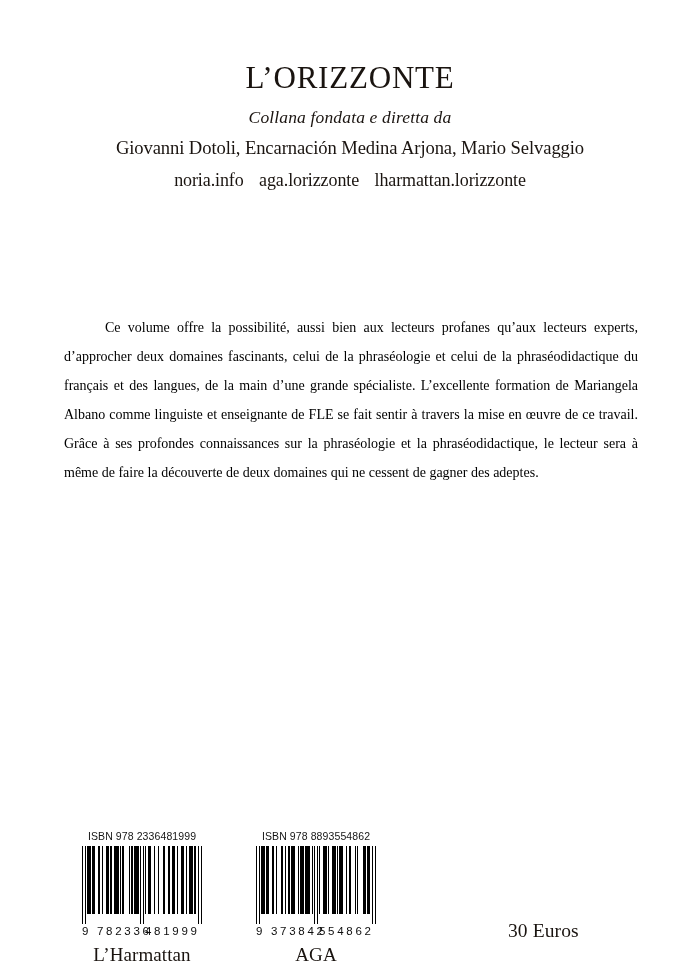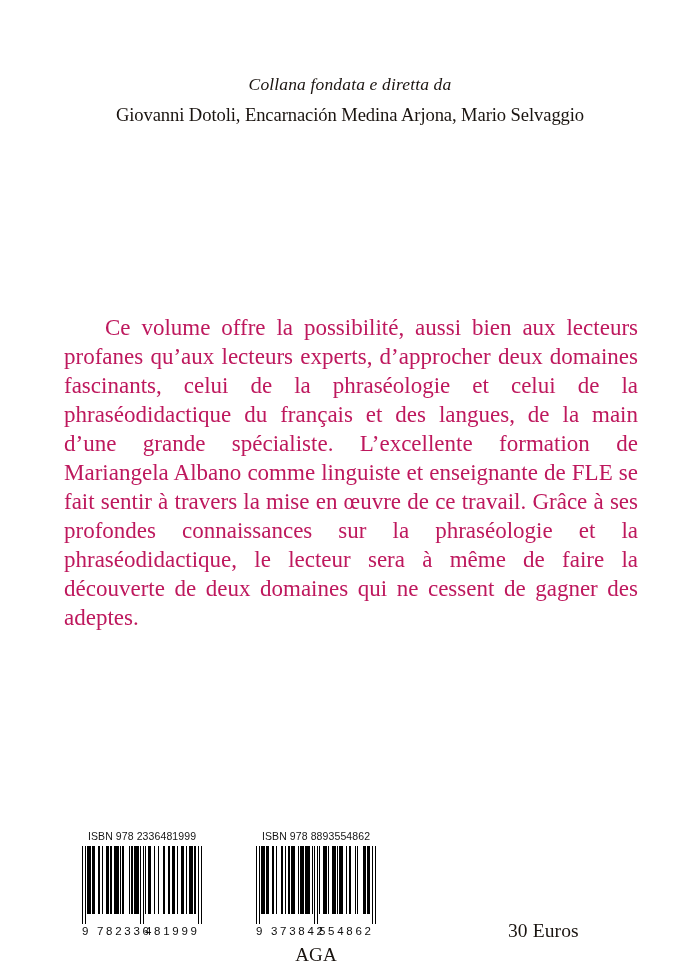--- a/index.html
+++ b/index.html
@@ -65,26 +65,26 @@
   }
   .series-links .lnk + .lnk { margin-left: 11px; }
 
   
   .blurb {
     position: absolute;
     top: 313px;
     left: 64px;
     width: 574px;
     font-family: "Liberation Serif", serif;
-    font-size: 23px;
+    font-size: 14px;
     line-height: 29px;
     text-align: justify;
     text-justify: inter-word;
     text-indent: 41px;
-    color: #be185d;
+    color: #000000;
     hyphens: manual;
   }
 
   
   .barcodes {
     position: absolute;
     top: 808px;
     left: 0;
     width: 700px;
     height: 160px;
@@ -164,25 +164,31 @@
     text-align: left;
     letter-spacing: 0.1px;
   }
 </style>
 </head>
 <body>
 
 <div class="page">
 
   <div class="masthead">
+    <div class="series-title">L’ORIZZONTE</div>
 
     <div class="series-subtitle">Collana fondata e diretta da</div>
 
     <div class="series-editors">Giovanni Dotoli, Encarnación Medina Arjona, Mario Selvaggio</div>
 
+    <div class="series-links">
+      <span class="lnk">noria.info</span>
+      <span class="lnk">aga.lorizzonte</span>
+      <span class="lnk">lharmattan.lorizzonte</span>
+    </div>
   </div>
 
   <div class="blurb">Ce volume offre la possibilité, aussi bien aux lecteurs profanes qu’aux lecteurs experts, d’approcher deux domaines fascinants, celui de la phraséologie et celui de la phraséodidactique du français et des langues, de la main d’une grande spécialiste. L’excellente formation de Mariangela Albano comme linguiste et enseignante de FLE se fait sentir à travers la mise en œuvre de ce travail. Grâce à ses profondes connaissances sur la phraséologie et la phraséodidactique, le lecteur sera à même de faire la découverte de deux domaines qui ne cessent de gagner des adeptes.</div>
 
   <div class="barcodes">
 
     <div class="barcode-unit b1">
       <div class="isbn-label">ISBN 978 2336481999</div>
       <div class="barcode-graphic">
           <div class="bar guard" style="left: 0px; width: 1.26316px;"></div>
@@ -214,20 +220,21 @@
           <div class="bar data" style="left: 107.368px; width: 3.78947px;"></div>
           <div class="bar data" style="left: 112.421px; width: 1.26316px;"></div>
           <div class="bar guard" style="left: 116.211px; width: 1.26316px;"></div>
           <div class="bar guard" style="left: 118.737px; width: 1.26316px;"></div>
         </div>
       <div class="barcode-digits">
         <span class="dg lead">9</span>
         <span class="dg left">782336</span>
         <span class="dg right">481999</span>
       </div>
+      <div class="publisher-name">L’Harmattan</div>
     </div>
 
     <div class="barcode-unit b2">
       <div class="isbn-label">ISBN 978 8893554862</div>
       <div class="barcode-graphic">
           <div class="bar guard" style="left: 0px; width: 1.26316px;"></div>
           <div class="bar guard" style="left: 2.52632px; width: 1.26316px;"></div>
           <div class="bar data" style="left: 5.05263px; width: 3.78947px;"></div>
           <div class="bar data" style="left: 10.1053px; width: 2.52632px;"></div>
           <div class="bar data" style="left: 16.4211px; width: 1.26316px;"></div>

